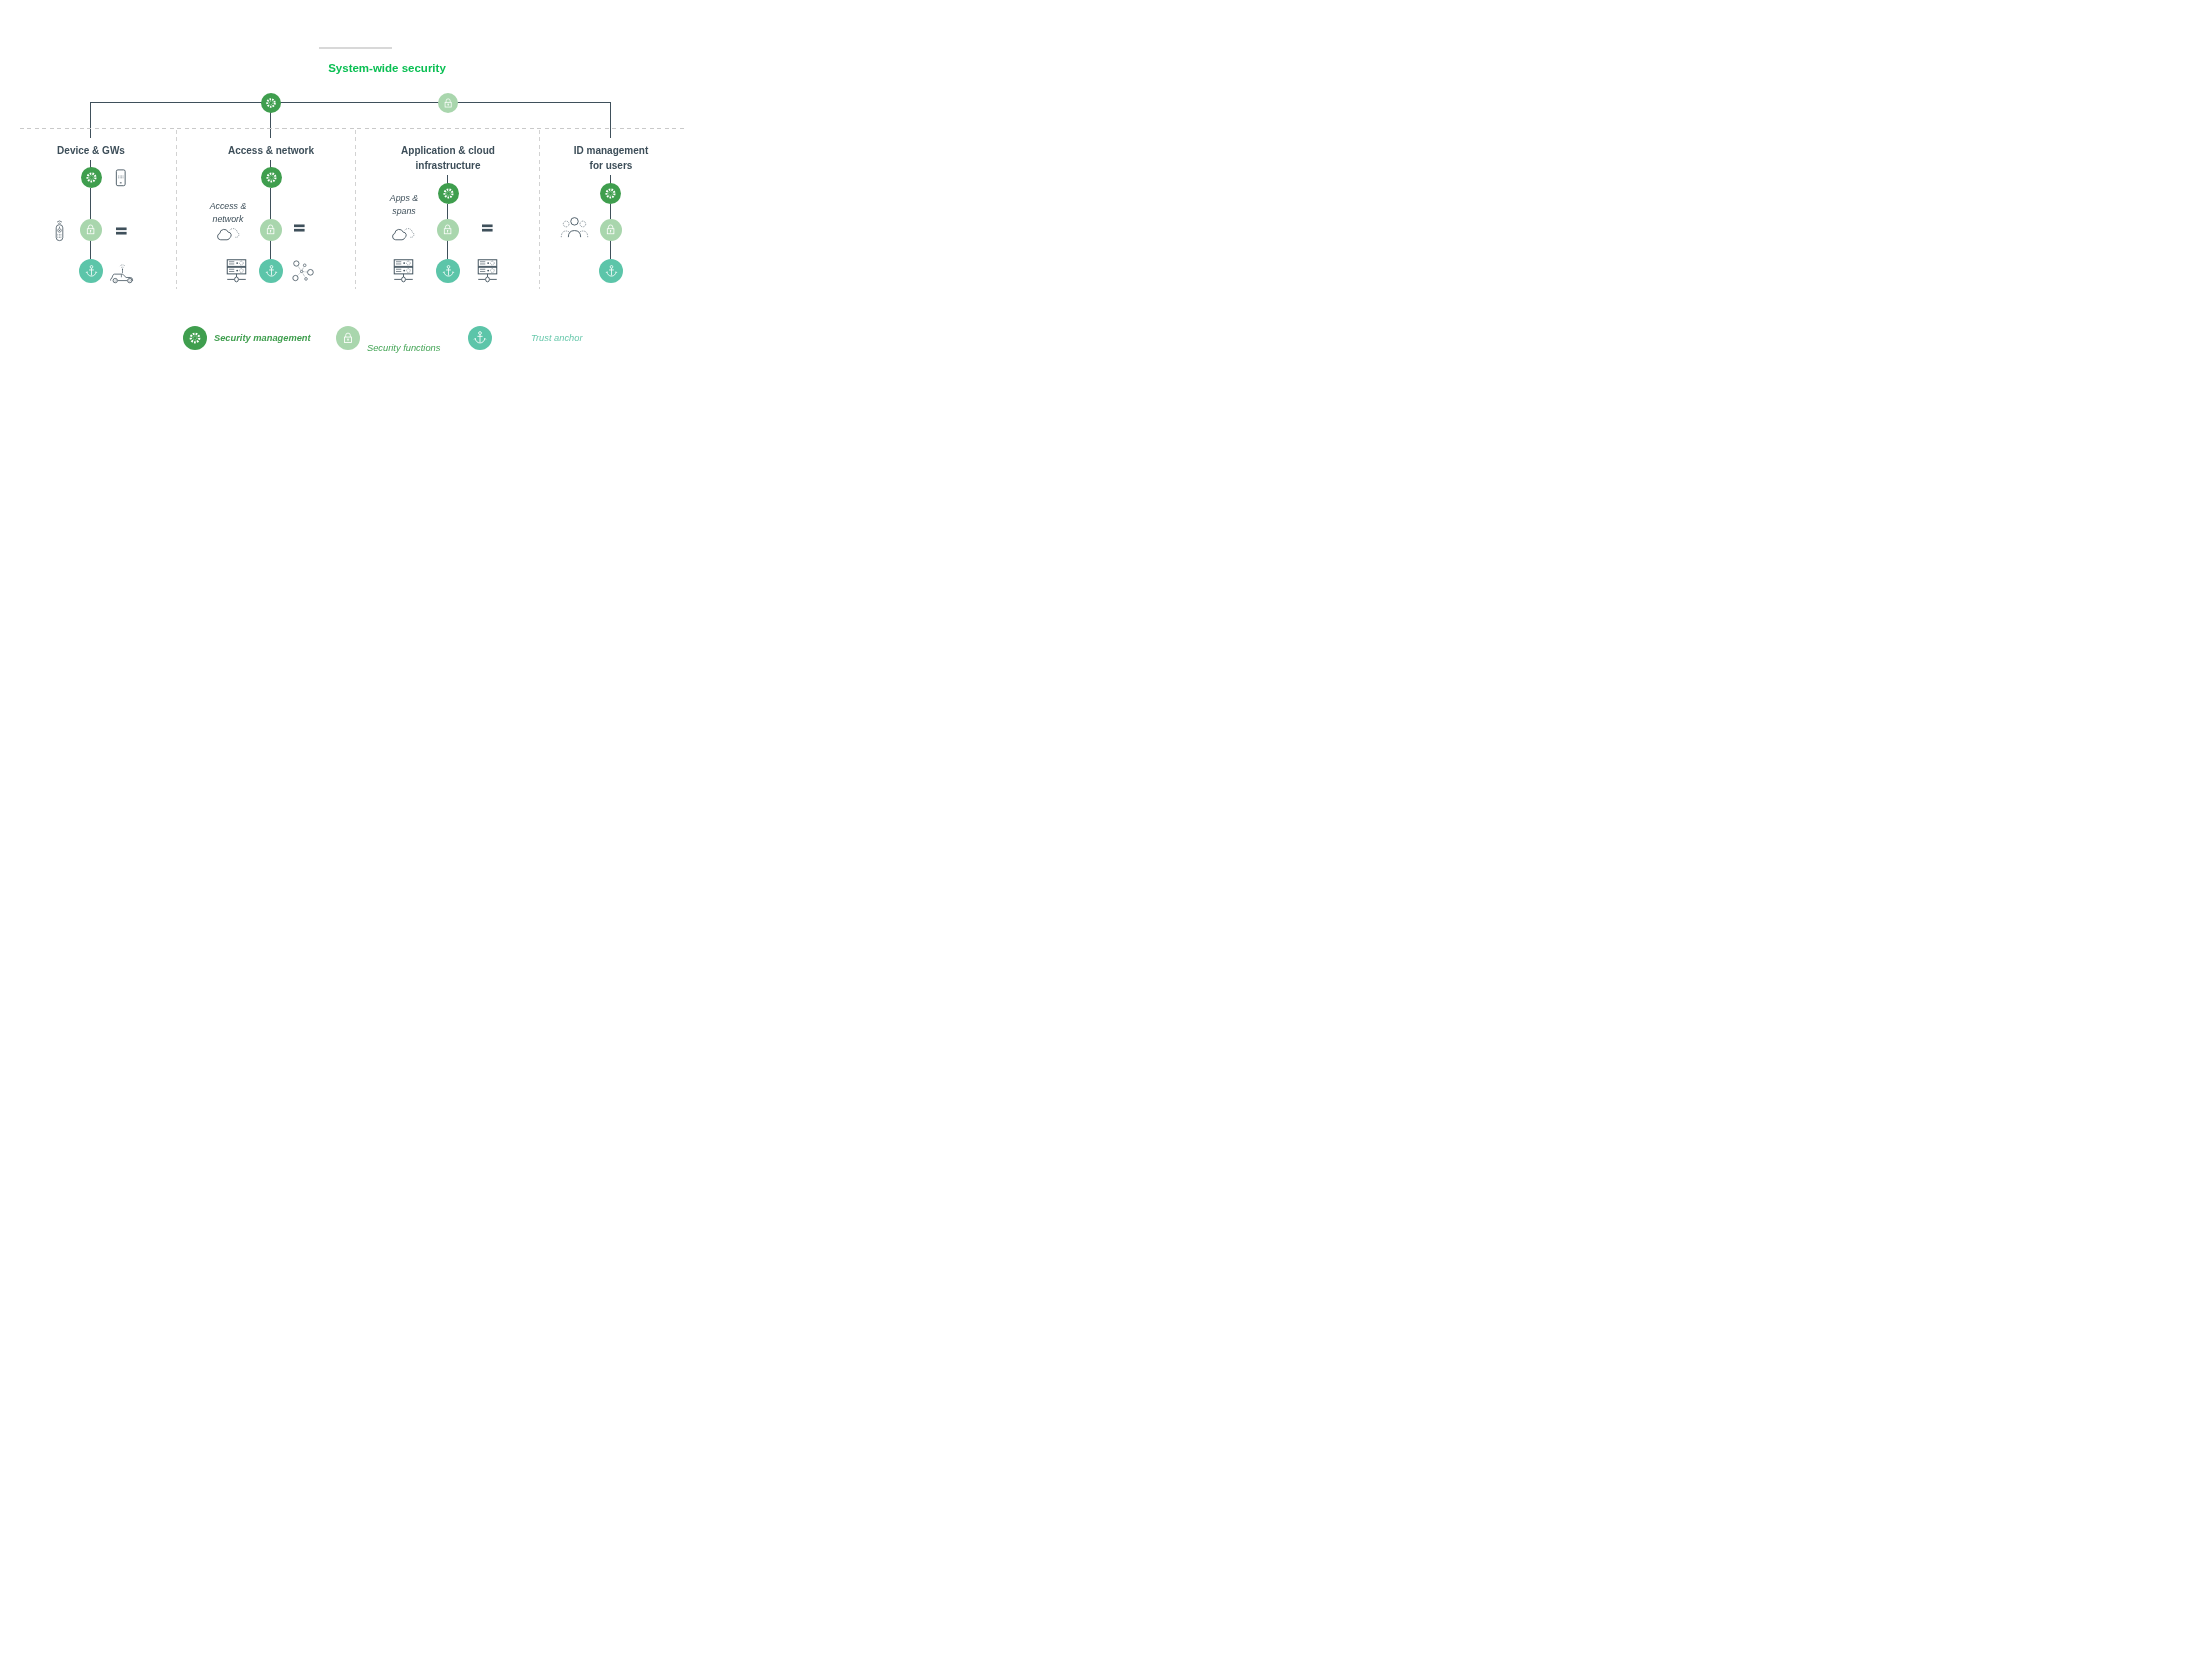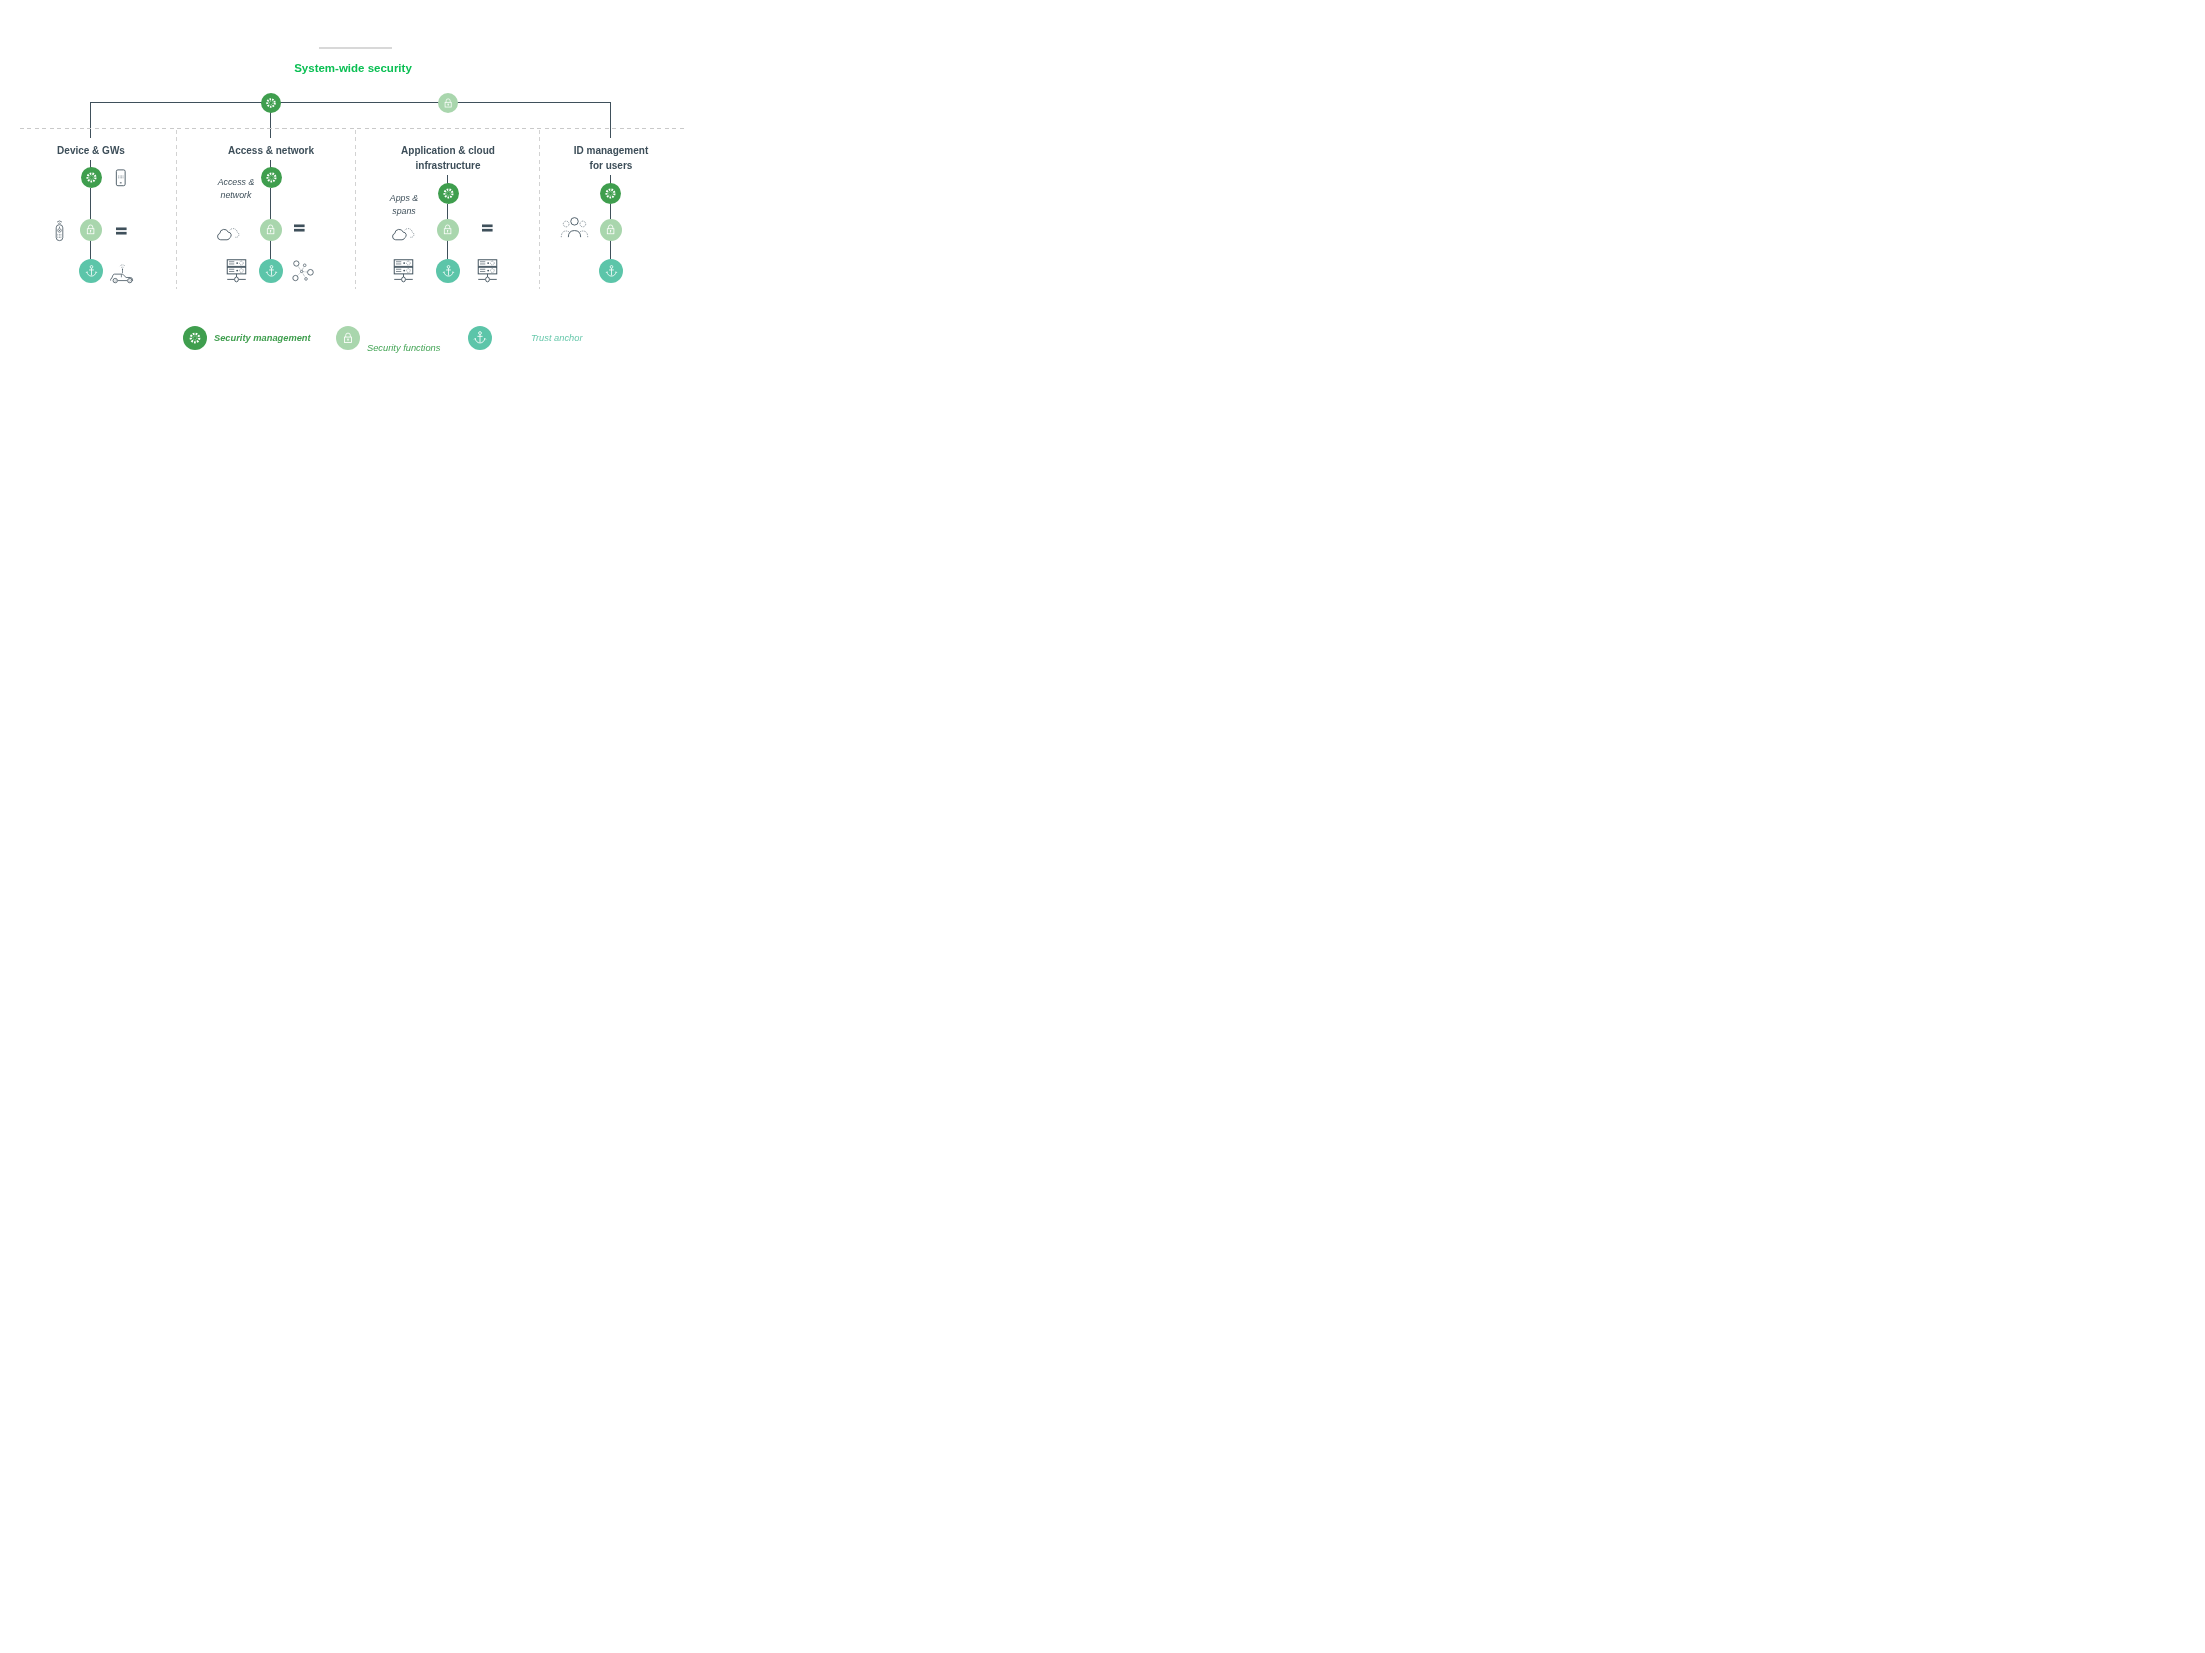--- a/index.html
+++ b/index.html
@@ -2,21 +2,21 @@
 <html style="font-size:7px"><head>
 <meta charset="utf-8">
 <style>
   html,body{margin:0;padding:0;background:#ffffff;font-family:"Liberation Sans",sans-serif;}
   #canvas{position:relative;width:706px;height:397px;background:#ffffff;overflow:hidden;}
 
   .page-title{position:absolute;left:0;top:12.3px;width:100%;text-align:center;
     font-size:19.4px;font-weight:800;letter-spacing:-0.2px;color:#0d0d0d;}
   .title-divider{position:absolute;left:319px;top:47px;width:73px;height:1.8px;background:#d8d8d8;}
   .page-subtitle{position:absolute;left:0;top:62px;width:100%;text-align:center;
-    font-size:11.5px;font-weight:700;color:#0abf53;}
+    font-size:11.5px;font-weight:700;color:#0abf53;padding-left:34px;}
 
   .hline{position:absolute;height:1.3px;background:#3f505b;}
   .vline{position:absolute;width:1.3px;background:#3f505b;}
   .dotline-h{position:absolute;height:1.3px;
     background:repeating-linear-gradient(90deg,#c9c9c9 0 4px,transparent 4px 7.5px);}
   .dashline-v{position:absolute;width:1.3px;
     background:repeating-linear-gradient(180deg,#d2d2d2 0 4px,transparent 4px 7.5px);}
 
   .circle{position:absolute;border-radius:50%;display:flex;align-items:center;justify-content:center;}
   .c-green{background:#3f9e4e;}
@@ -168,21 +168,21 @@
       <circle cx="16.5" cy="40" r="2.2" fill="none" stroke="#3f505b" stroke-width="1.2" stroke-dasharray="1 1.2"></circle>
       <circle cx="49.5" cy="40" r="5" fill="#ffffff" stroke="#3f505b" stroke-width="1.8"></circle>
       <circle cx="49.5" cy="40" r="2.2" fill="none" stroke="#3f505b" stroke-width="1.2" stroke-dasharray="1 1.2"></circle>
     </svg>
   </div>
 
   <div class="vline" style="left:270px;top:160px;height:7.5px;"></div>
   <div class="vline" style="left:270px;top:188px;height:31px;"></div>
   <div class="vline" style="left:270px;top:240px;height:19px;"></div>
 
-  <div class="side-label" style="left:228px;top:176px;margin-left:8px;">
+  <div class="side-label" style="left:228px;top:200px;">
     <div>Access &amp;</div>
     <div>network</div>
   </div>
 
   <div class="circle c-green" style="left:261px;top:167px;width:21px;height:21px;">
     <span>
       <svg width="15" height="15" viewBox="-17 -17 34 34">
         <circle r="9" fill="none" stroke="#fff" stroke-width="4.8" stroke-dasharray="3.7 2.5"></circle>
         <circle r="4.2" fill="none" stroke="#fff" stroke-width="1.3" stroke-dasharray="2 2"></circle>
       </svg>

